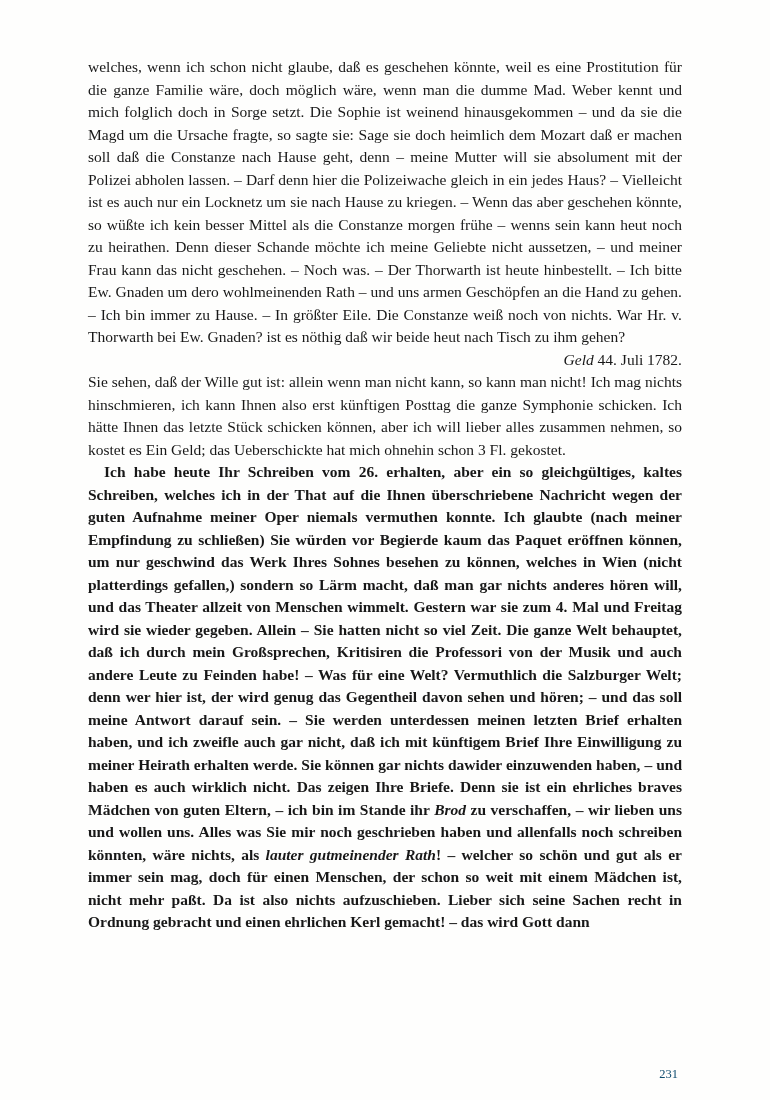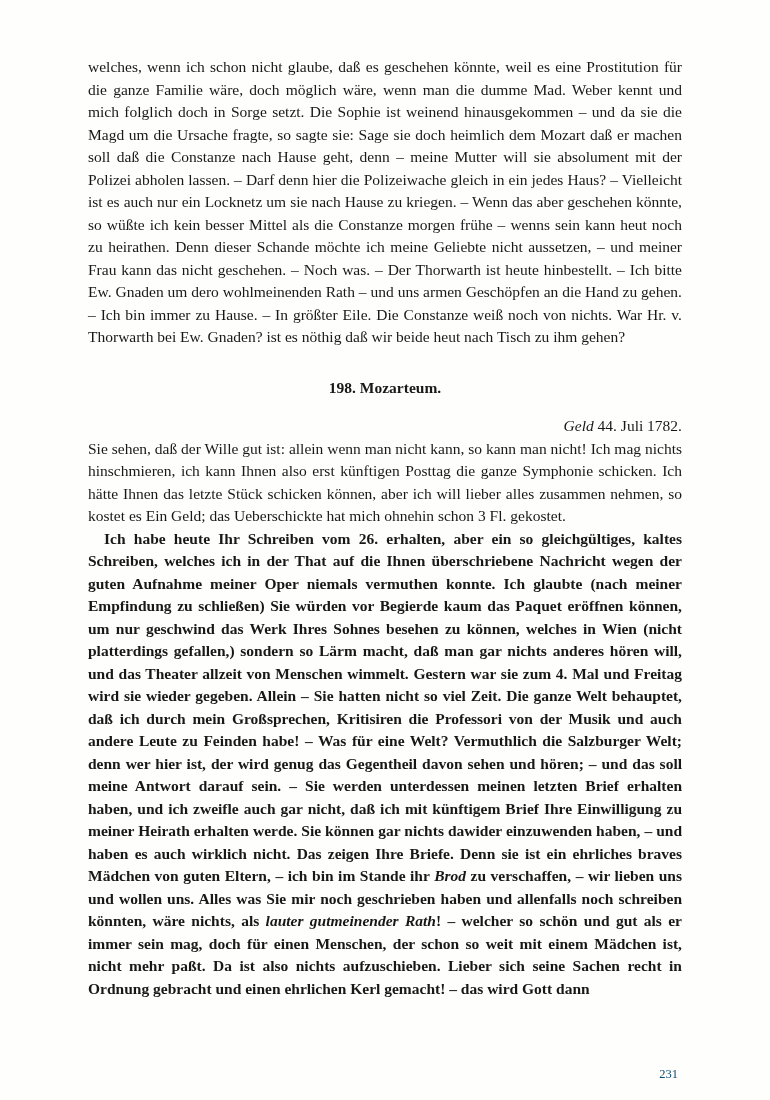--- a/index.html
+++ b/index.html
@@ -50,19 +50,18 @@
     font-size: 12.5px;
     color: #0c4a6e;
   }
 </style>
 </head>
 <body>
 
 <div class="page">
   <div class="text-column">
       <p class="paragraph"><span>welches, wenn ich schon nicht glaube, daß es geschehen könnte, weil es eine Prostitution für die ganze Familie wäre, doch möglich wäre, wenn man die dumme Mad. Weber kennt und mich folglich doch in Sorge setzt. Die Sophie ist weinend hinausgekommen – und da sie die Magd um die Ursache fragte, so sagte sie: Sage sie doch heimlich dem Mozart daß er machen soll daß die Constanze nach Hause geht, denn – meine Mutter will sie absolument mit der Polizei abholen lassen. – Darf denn hier die Polizeiwache gleich in ein jedes Haus? – Vielleicht ist es auch nur ein Locknetz um sie nach Hause zu kriegen. – Wenn das aber geschehen könnte, so wüßte ich kein besser Mittel als die Constanze morgen frühe – wenns sein kann heut noch zu heirathen. Denn dieser Schande möchte ich meine Geliebte nicht aussetzen, – und meiner Frau kann das nicht geschehen. – Noch was. – Der Thorwarth ist heute hinbestellt. – Ich bitte Ew. Gnaden um dero wohlmeinenden Rath – und uns armen Geschöpfen an die Hand zu gehen. – Ich bin immer zu Hause. – In größter Eile. Die Constanze weiß noch von nichts. War Hr. v. Thorwarth bei Ew. Gnaden? ist es nöthig daß wir beide heut nach Tisch zu ihm gehen?</span></p>
-      <p class="heading"><span>198. Mozarteum.</span></p>
       <p class="dateline"><span class="italic">Geld</span><span> 44. Juli 1782.</span></p>
       <p class="paragraph"><span>Sie sehen, daß der Wille gut ist: allein wenn man nicht kann, so kann man nicht! Ich mag nichts hinschmieren, ich kann Ihnen also erst künftigen Posttag die ganze Symphonie schicken. Ich hätte Ihnen das letzte Stück schicken können, aber ich will lieber alles zusammen nehmen, so kostet es Ein Geld; das Ueberschickte hat mich ohnehin schon 3 Fl. gekostet.</span></p>
       <p class="paragraph indent"><span>Ich habe heute Ihr Schreiben vom 26. erhalten, aber ein so gleichgültiges, kaltes Schreiben, welches ich in der That auf die Ihnen überschriebene Nachricht wegen der guten Aufnahme meiner Oper niemals vermuthen konnte. Ich glaubte (nach meiner Empfindung zu schließen) Sie würden vor Begierde kaum das Paquet eröffnen können, um nur geschwind das Werk Ihres Sohnes besehen zu können, welches in Wien (nicht platterdings gefallen,) sondern so Lärm macht, daß man gar nichts anderes hören will, und das Theater allzeit von Menschen wimmelt. Gestern war sie zum 4. Mal und Freitag wird sie wieder gegeben. Allein – Sie hatten nicht so viel Zeit. Die ganze Welt behauptet, daß ich durch mein Großsprechen, Kritisiren die Professori von der Musik und auch andere Leute zu Feinden habe! – Was für eine Welt? Vermuthlich die Salzburger Welt; denn wer hier ist, der wird genug das Gegentheil davon sehen und hören; – und das soll meine Antwort darauf sein. – Sie werden unterdessen meinen letzten Brief erhalten haben, und ich zweifle auch gar nicht, daß ich mit künftigem Brief Ihre Einwilligung zu meiner Heirath erhalten werde. Sie können gar nichts dawider einzuwenden haben, – und haben es auch wirklich nicht. Das zeigen Ihre Briefe. Denn sie ist ein ehrliches braves Mädchen von guten Eltern, – ich bin im Stande ihr </span><span class="italic">Brod</span><span> zu verschaffen, – wir lieben uns und wollen uns. Alles was Sie mir noch geschrieben haben und allenfalls noch schreiben könnten, wäre nichts, als </span><span class="italic">lauter gutmeinender Rath</span><span>! – welcher so schön und gut als er immer sein mag, doch für einen Menschen, der schon so weit mit einem Mädchen ist, nicht mehr paßt. Da ist also nichts aufzuschieben. Lieber sich seine Sachen recht in Ordnung gebracht und einen ehrlichen Kerl gemacht! – das wird Gott dann</span></p>
     </div>
   <div class="page-number">231</div>
 </div>
 
 </body></html>

